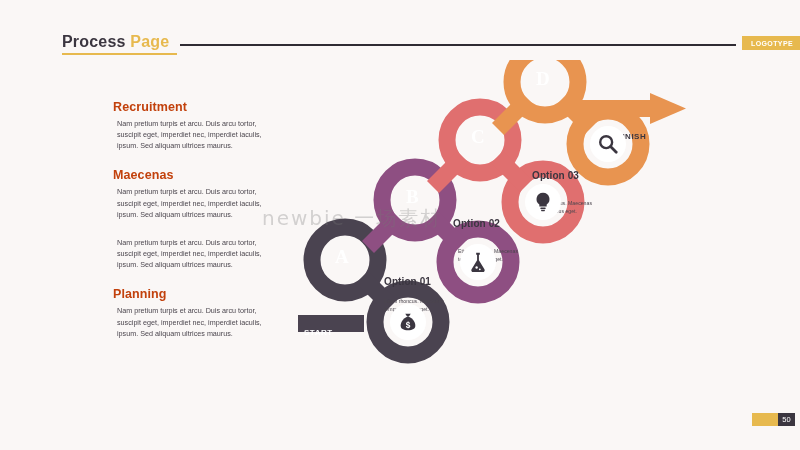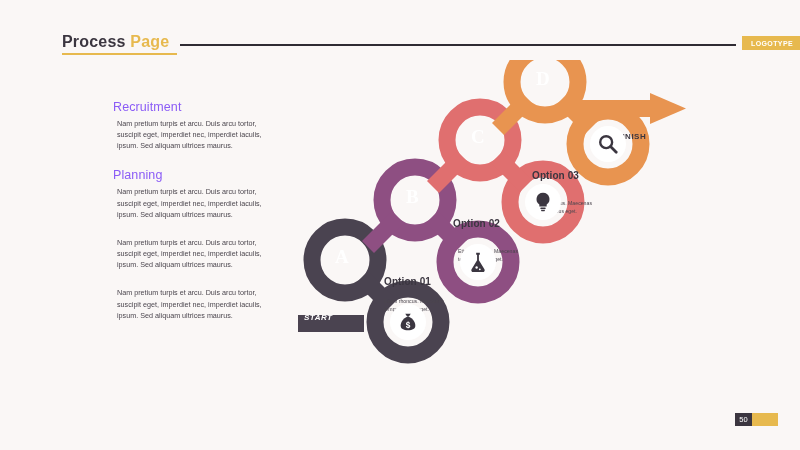--- a/index.html
+++ b/index.html
@@ -76,22 +76,22 @@
   .text-col {
     position: absolute;
     left: 113px;
     top: 100px;
     width: 175px;
   }
   .blk { margin-bottom: 17px; }
   .blk h3 {
     margin: 0 0 3px 0;
     font-size: 12.5px;
-    font-weight: normal;
-    color: #8b5cf6;
+    font-weight: bold;
+    color: #c2410c;
     letter-spacing: .1px;
   }
   .blk p {
     margin: 4px;
     font-size: 7.2px;
     line-height: 1.55;
     color: #4b464e;
     width: 160px;
   }
 
@@ -106,23 +106,22 @@
   .diagram svg { display: block; }
 
   .start-label, .finish-label {
     position: absolute;
     font-size: 8px;
     font-weight: bold;
     letter-spacing: .5px;
   }
   .start-label {
     left: 14px;
-    top: 253px;
+    top: 268px;
     color: #ffffff;
-    font-style: italic;
   }
   .finish-label {
     left: 327px;
     top: 72px;
     color: #3b3640;
   }
 
   .opt-label {
     position: absolute;
     font-size: 10px;
@@ -165,21 +164,21 @@
     color: rgba(120,120,120,.30);
     letter-spacing: 2px;
     font-family: "DejaVu Sans", sans-serif;
     white-space: nowrap;
     pointer-events: none;
   }
 
   
   .page-num {
     position: absolute;
-    left: 735px;
+    left: 778px;
     top: 413px;
     width: 17px;
     height: 13px;
     background: #3b3640;
     color: #fff;
     font-size: 7.5px;
     display: flex;
     align-items: center;
     justify-content: center;
   }
@@ -205,27 +204,28 @@
     <div class="header-rule"></div>
     <div class="logotype">LOGOTYPE</div>
   </div>
 
   <div class="text-col">
     <div class="blk">
       <h3>Recruitment</h3>
       <p>Nam pretium turpis et arcu. Duis arcu tortor, suscipit eget, imperdiet nec, imperdiet iaculis, ipsum. Sed aliquam ultrices maurus.</p>
     </div>
     <div class="blk">
-      <h3>Planning</h3>
+      <h3>Maecenas</h3>
       <p>Nam pretium turpis et arcu. Duis arcu tortor, suscipit eget, imperdiet nec, imperdiet iaculis, ipsum. Sed aliquam ultrices maurus.</p>
     </div>
     <div class="blk">
       <p>Nam pretium turpis et arcu. Duis arcu tortor, suscipit eget, imperdiet nec, imperdiet iaculis, ipsum. Sed aliquam ultrices maurus.</p>
     </div>
     <div class="blk">
+      <h3>Planning</h3>
       <p>Nam pretium turpis et arcu. Duis arcu tortor, suscipit eget, imperdiet nec, imperdiet iaculis, ipsum. Sed aliquam ultrices maurus.</p>
     </div>
   </div>
 
   <div class="diagram">
 
     <svg width="420" height="340" viewBox="0 0 420 340">
       <defs>
         
       </defs>
@@ -312,17 +312,18 @@
 
     <div class="icon-circle" style="left:300px; top:66px;">
       <svg width="22" height="22" viewBox="0 0 24 24">
         <circle cx="10" cy="10" r="6.5" fill="none" stroke="#3b3640" stroke-width="2.6"></circle>
         <line x1="14.8" y1="14.8" x2="21" y2="21" stroke="#3b3640" stroke-width="3" stroke-linecap="round"></line>
       </svg>
     </div>
 
   </div>
 
+  <div class="watermark">newbie 一场素材</div>
 
   <div class="page-num">50</div>
   <div class="footer-bar"></div>
 
 </div>
 
 </body></html>

